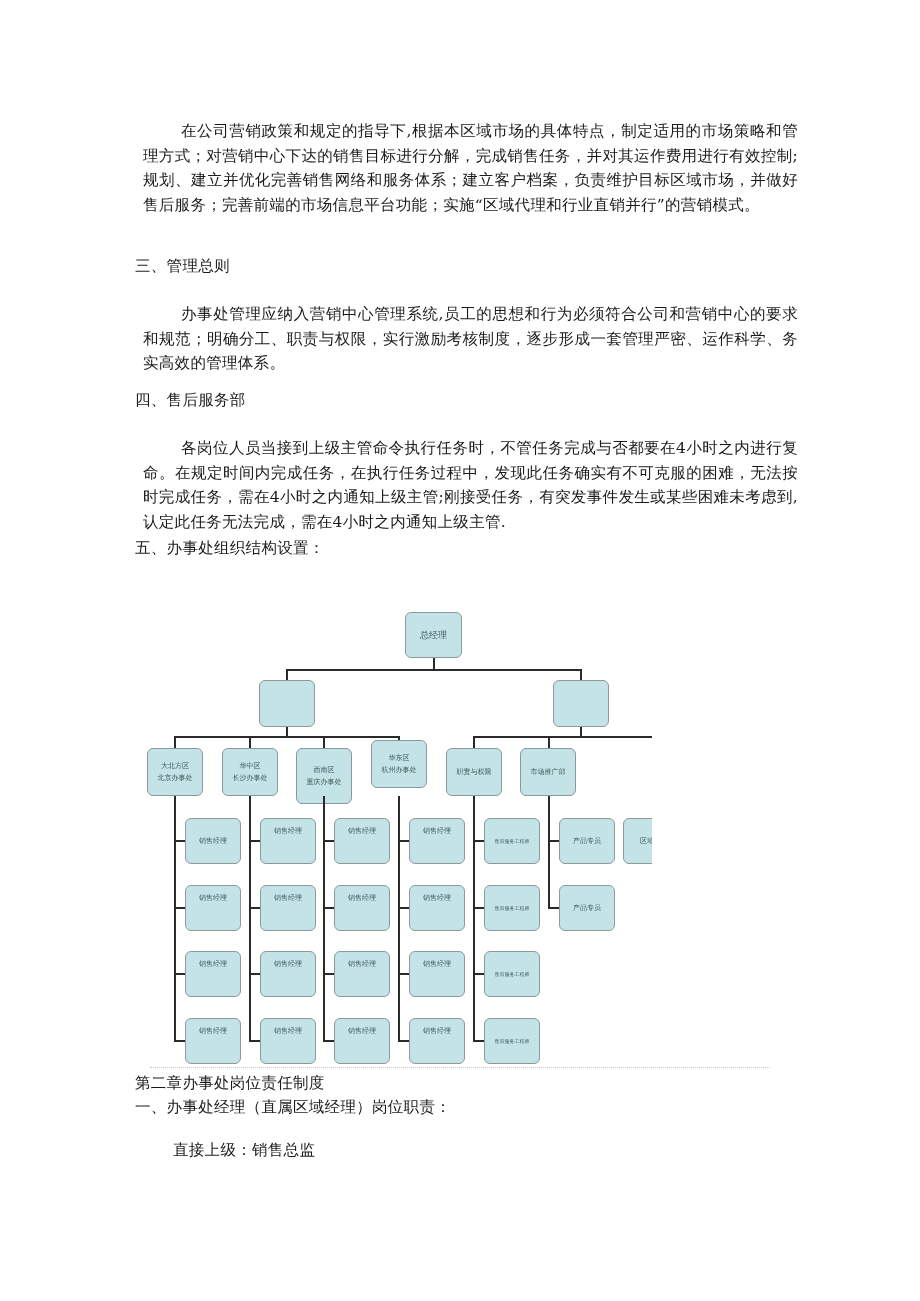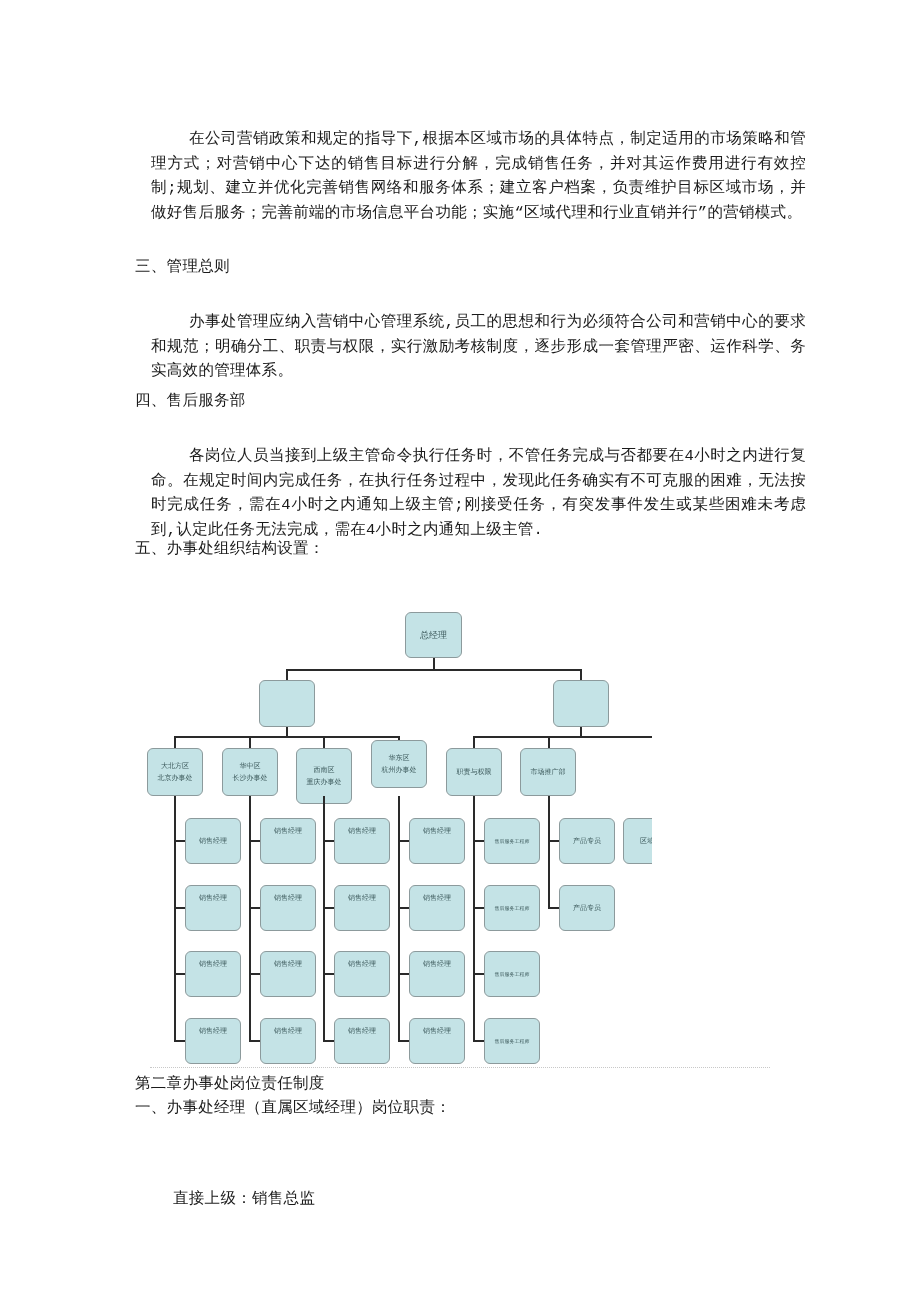--- a/index.html
+++ b/index.html
@@ -1,19 +1,19 @@
 <!DOCTYPE html>
 <html><head>
 <meta charset="utf-8">
 <style>
   html, body { margin: 0; padding: 0; background: #ffffff; }
   body { width: 920px; height: 1301px; position: relative; overflow: hidden;
          font-family: "DejaVu Serif", "Liberation Serif", serif; color: #1a1a1a; }
   .para { position: absolute; left: 135px; width: 655px; font-size: 15.5px; line-height: 24.5px;
-          letter-spacing: 0.3px; margin: 16px; text-align: justify; font-family: Liberation Mono, monospace; }
+          letter-spacing: 0.3px; margin: 8px; text-align: justify; }
   .indent { text-indent: 38px; }
   .heading { position: absolute; left: 135px; font-size: 15.5px; line-height: 24px; margin: 0; letter-spacing: 0.3px; }
 
   .chart { position: absolute; left: 0; top: 0; width: 920px; height: 1301px; pointer-events: none; }
   .node { position: absolute; background: #c4e3e6; border: 1.5px solid #8c9a9c; border-radius: 6px;
           box-sizing: border-box; font-family: "DejaVu Sans", "Liberation Sans", sans-serif;
           color: #3d5a5c; font-size: 7px; text-align: center; pointer-events: auto;
           display: flex; flex-direction: column; align-items: center; justify-content: center;
           line-height: 12px; }
   .node.top-label { justify-content: flex-start; padding-top: 6px; }
@@ -193,13 +193,13 @@
       </div>
     <div class="node" style="left:344px; top:418px; width:56px; height:46px; font-size:5px;">
         <span>售后服务工程师</span>
       </div>
   </div>
   <div class="baseline"></div>
 </div>
 
 <p class="heading" style="top:1071px;">第二章办事处岗位责任制度</p>
 <p class="heading" style="top:1095px;">一、办事处经理（直属区域经理）岗位职责：</p>
-<p class="heading" style="top:1138px; left:173px;margin-top:48px;">直接上级：销售总监</p>
+<p class="heading" style="top:1138px; left:173px;">直接上级：销售总监</p>
 
 </body></html>

